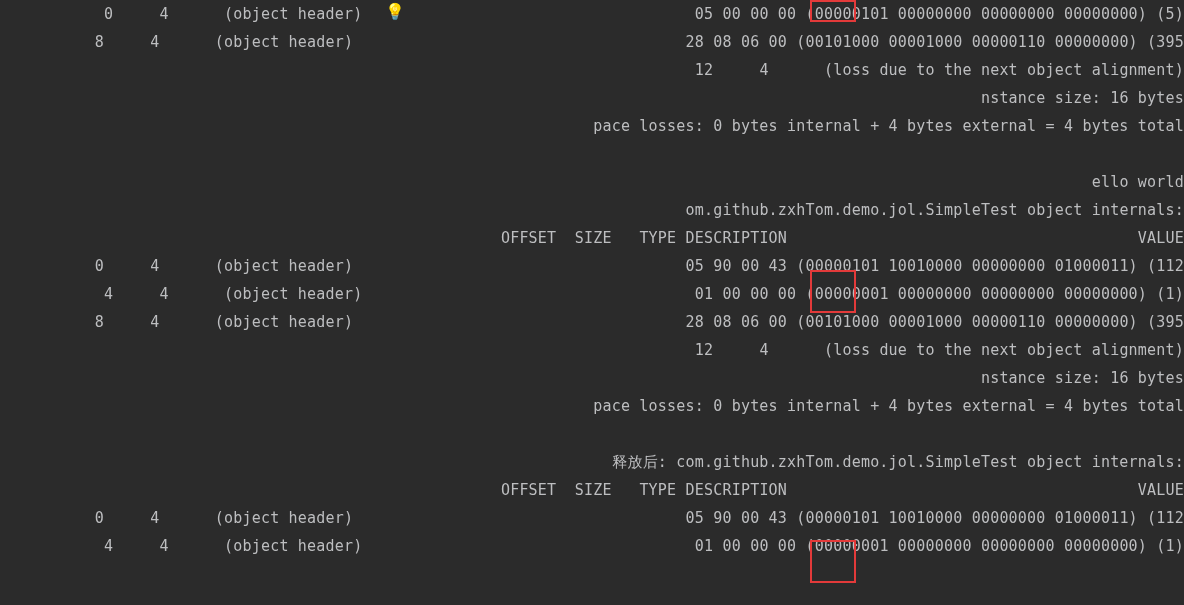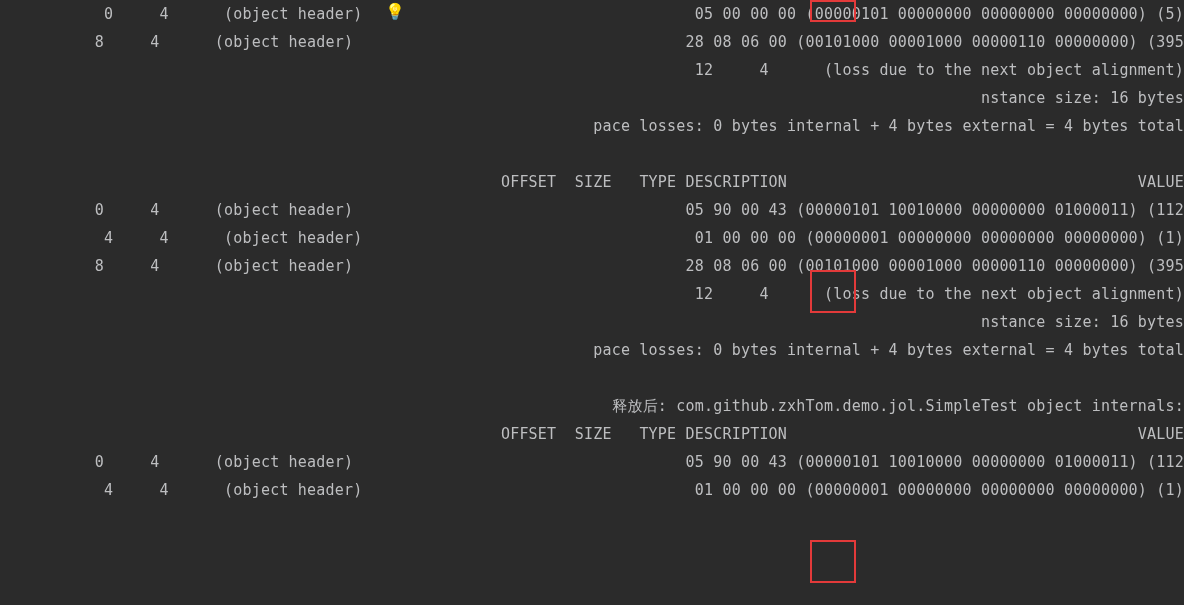--- a/index.html
+++ b/index.html
@@ -54,20 +54,22 @@
 </head>
 <body>
 
 <div class="terminal" id="terminal">
     <div class="line">     0     4      (object header)                                    05 00 00 00 (00000101 00000000 00000000 00000000) (5)<span class="bulb">💡</span></div>
     <div class="line">     8     4      (object header)                                    28 08 06 00 (00101000 00001000 00000110 00000000) (395</div>
     <div class="line">    12     4      (loss due to the next object alignment)</div>
     <div class="line">nstance size: 16 bytes</div>
     <div class="line">pace losses: 0 bytes internal + 4 bytes external = 4 bytes total</div>
     <div class="line"></div>
+    <div class="line">ello world</div>
+    <div class="line">om.github.zxhTom.demo.jol.SimpleTest object internals:</div>
     <div class="line">OFFSET  SIZE   TYPE DESCRIPTION                                      VALUE</div>
     <div class="line">     0     4      (object header)                                    05 90 00 43 (00000101 10010000 00000000 01000011) (112</div>
     <div class="line">     4     4      (object header)                                    01 00 00 00 (00000001 00000000 00000000 00000000) (1)</div>
     <div class="line">     8     4      (object header)                                    28 08 06 00 (00101000 00001000 00000110 00000000) (395</div>
     <div class="line">    12     4      (loss due to the next object alignment)</div>
     <div class="line">nstance size: 16 bytes</div>
     <div class="line">pace losses: 0 bytes internal + 4 bytes external = 4 bytes total</div>
     <div class="line"></div>
     <div class="line">释放后: com.github.zxhTom.demo.jol.SimpleTest object internals:</div>
     <div class="line">OFFSET  SIZE   TYPE DESCRIPTION                                      VALUE</div>

